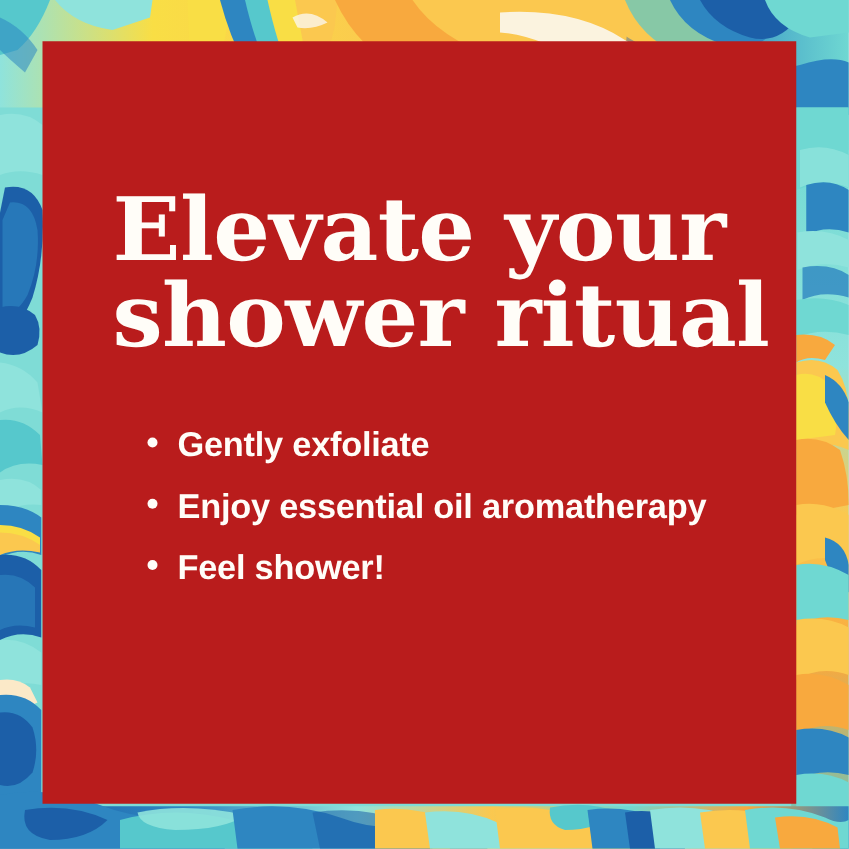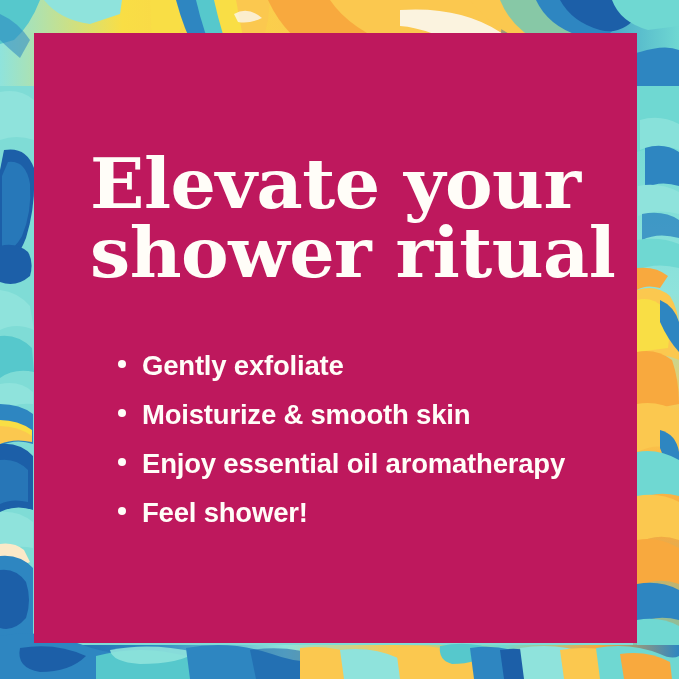--- a/index.html
+++ b/index.html
@@ -27,21 +27,21 @@
     display: block;
   }
 
   
   #coral-panel {
     position: absolute;
     left: 34px;
     top: 33px;
     width: 603px;
     height: 610px;
-    background: #be185d;
+    background: #b91c1c;
   }
 
   
   #headline {
     position: absolute;
     left: 56px;
     top: 117px;
     width: 540px;
     color: #FFFDF8;
     font-family: "DejaVu Serif", "Liberation Serif", serif;
@@ -55,21 +55,21 @@
     display: block;
     white-space: nowrap;
     transform: scaleX(1.02);
     transform-origin: left center;
   }
 
   
   #benefits-list {
     position: absolute;
     left: 84px;
-    top: 319px;
+    top: 309px;
     margin: 0;
     padding: 0;
     list-style: none;
     width: 540px;
   }
   #benefits-list li {
     display: flex;
     align-items: baseline;
     color: #FFFDF8;
     font-family: "Liberation Sans", sans-serif;
@@ -216,24 +216,20 @@
       <span class="hl-line">shower ritual</span>
     </h1>
 
     <ul id="benefits-list">
       <li>
         <span class="bullet-dot"></span>
         <span class="bullet-text">Gently exfoliate</span>
       </li>
       <li>
         <span class="bullet-dot"></span>
-        <span class="bullet-text">Moisturize &amp; smooth skin</span>
-      </li>
-      <li>
-        <span class="bullet-dot"></span>
         <span class="bullet-text">Enjoy essential oil aromatherapy</span>
       </li>
       <li>
         <span class="bullet-dot"></span>
         <span class="bullet-text">Feel shower!</span>
       </li>
     </ul>
 
   </div>
 </div>

